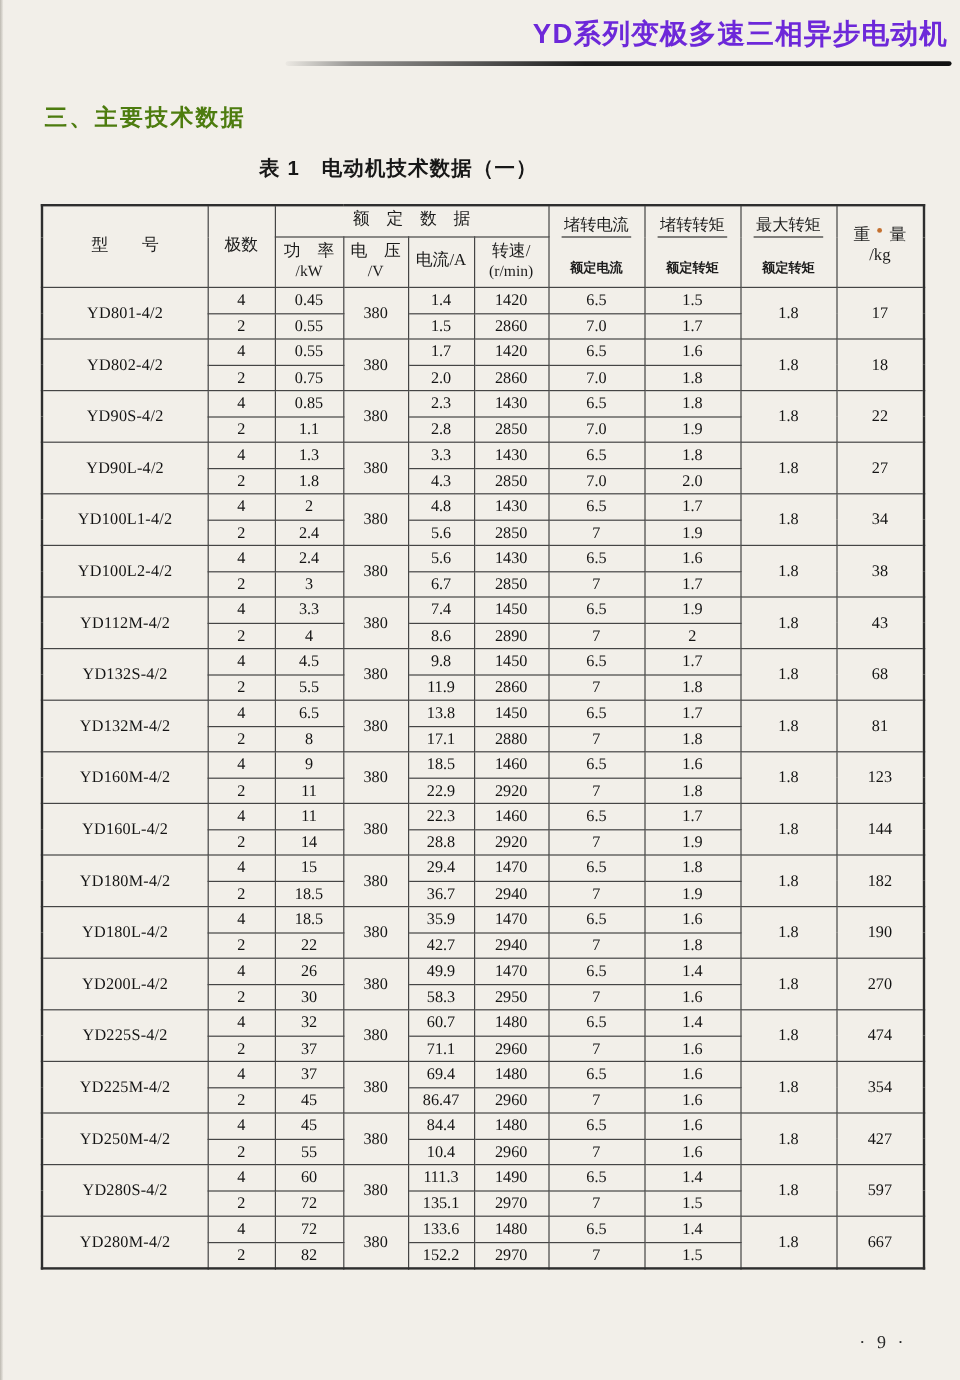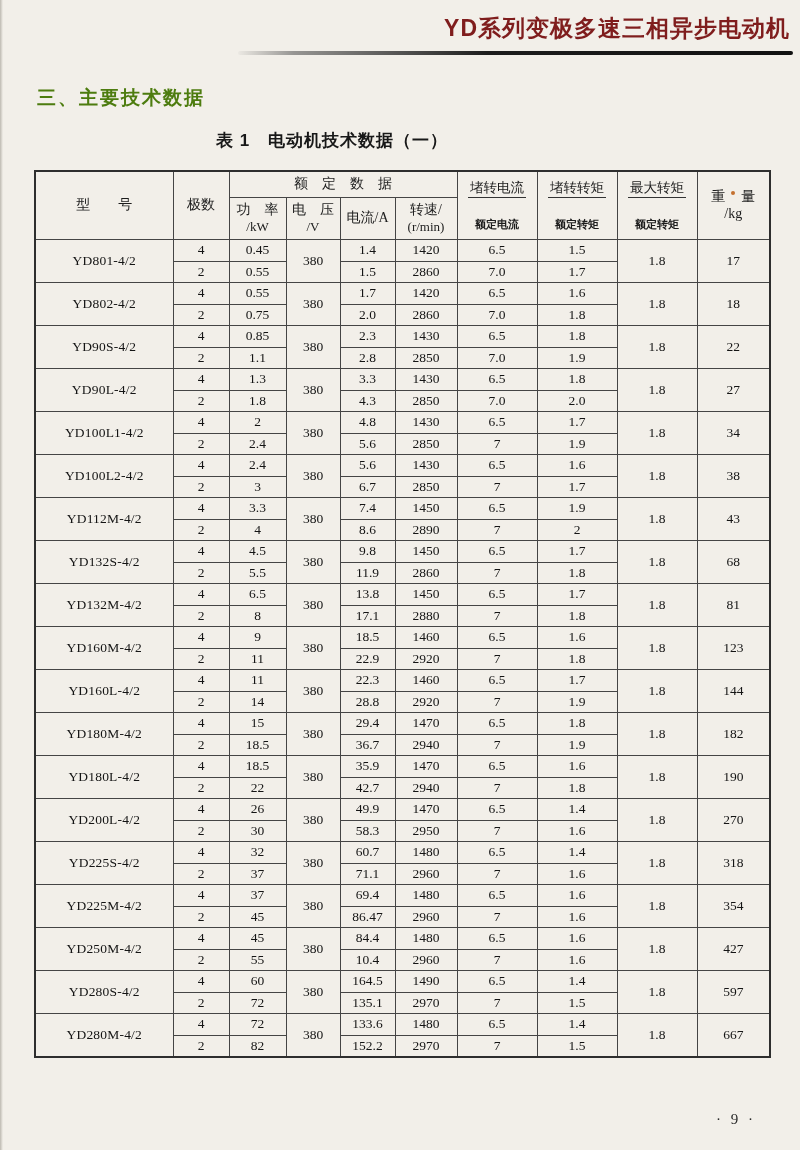--- a/index.html
+++ b/index.html
@@ -9,21 +9,21 @@
     font-family:"Liberation Serif","DejaVu Serif",serif;
     color:#1c1c1c;overflow:hidden;
   }
   .page-edge{
     position:absolute;left:0;top:0;width:3px;height:1150px;
     background:linear-gradient(90deg,#bdb9b1,rgba(189,185,177,0));
   }
   .doc-header-title{
     position:absolute;top:13px;right:10px;
     font-family:"Liberation Sans","DejaVu Sans",sans-serif;
-    font-weight:bold;font-size:23px;letter-spacing:1px;color:#7f1d1d;
+    font-weight:bold;font-size:23px;letter-spacing:1px;color:#6d28d9;
     white-space:nowrap;
   }
   .header-rule{
     position:absolute;top:51px;left:238px;right:7px;height:4px;
     background:linear-gradient(90deg,rgba(110,110,110,0.05),rgba(90,90,90,0.6) 10%,#1d1d1d 45%,#111 100%);
     border-radius:2px;
   }
   .section-title{
     position:absolute;top:85px;left:37px;
     font-family:"Liberation Sans","DejaVu Sans",sans-serif;
@@ -415,21 +415,21 @@
       <tr>
         <td rowspan="2" class="model">YD225S-4/2</td>
         <td>4</td>
         <td>32</td>
         <td rowspan="2">380</td>
         <td>60.7</td>
         <td>1480</td>
         <td>6.5</td>
         <td>1.4</td>
         <td rowspan="2">1.8</td>
-        <td rowspan="2">318</td>
+        <td rowspan="2">474</td>
       </tr>
       <tr>
         <td>2</td>
         <td>37</td>
         <td>71.1</td>
         <td>2960</td>
         <td>7</td>
         <td>1.6</td>
       </tr>
       <tr>
@@ -470,21 +470,21 @@
         <td>10.4</td>
         <td>2960</td>
         <td>7</td>
         <td>1.6</td>
       </tr>
       <tr>
         <td rowspan="2" class="model">YD280S-4/2</td>
         <td>4</td>
         <td>60</td>
         <td rowspan="2">380</td>
-        <td>164.5</td>
+        <td>111.3</td>
         <td>1490</td>
         <td>6.5</td>
         <td>1.4</td>
         <td rowspan="2">1.8</td>
         <td rowspan="2">597</td>
       </tr>
       <tr>
         <td>2</td>
         <td>72</td>
         <td>135.1</td>

